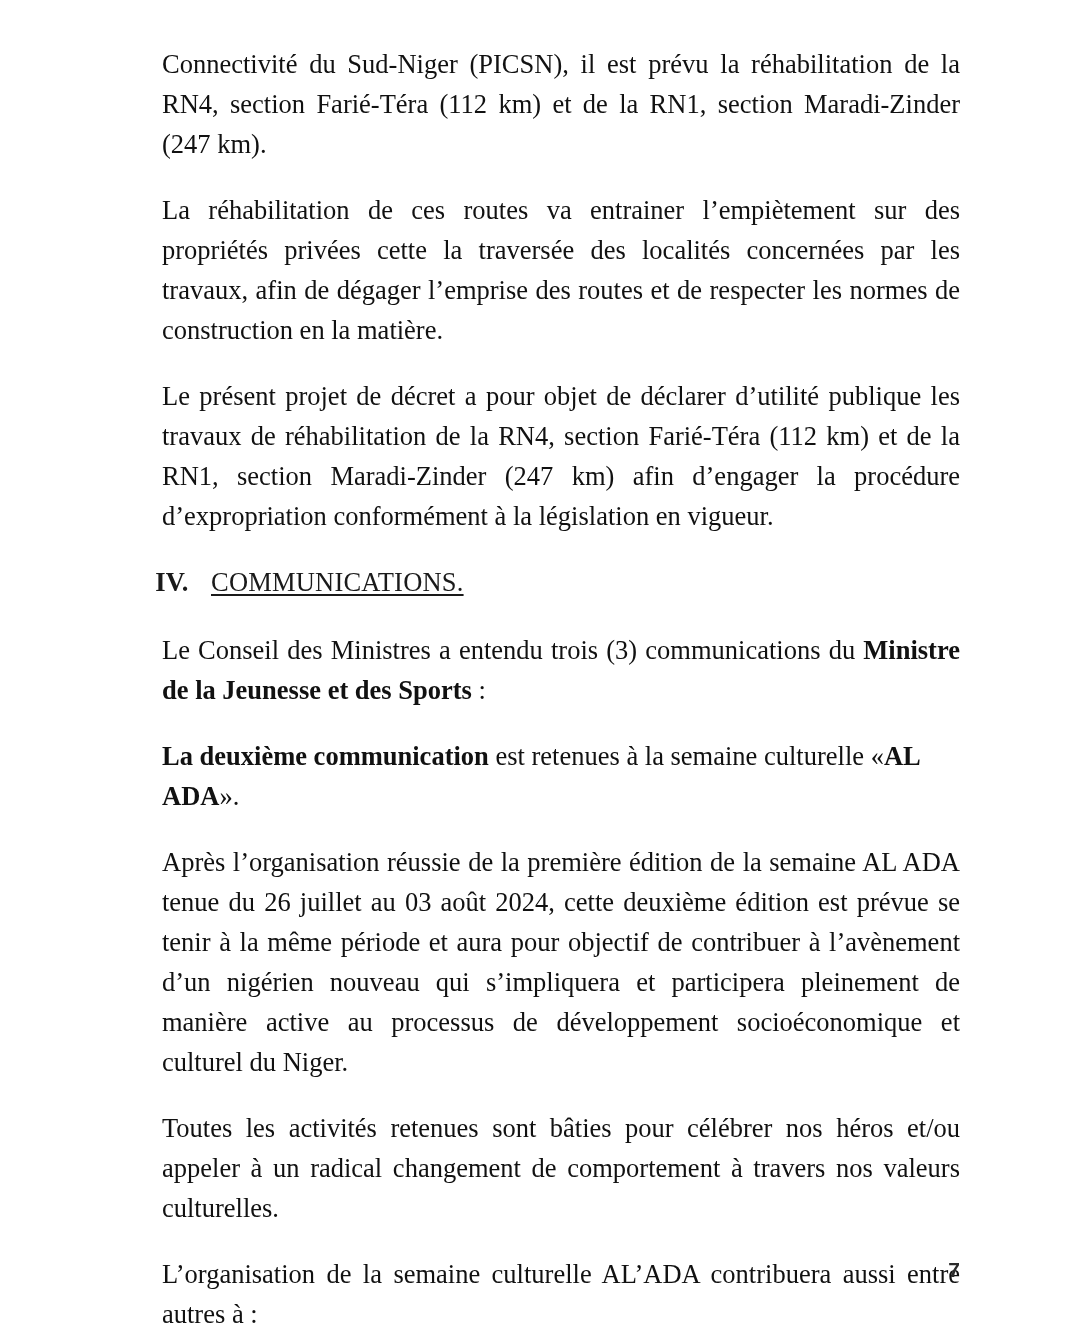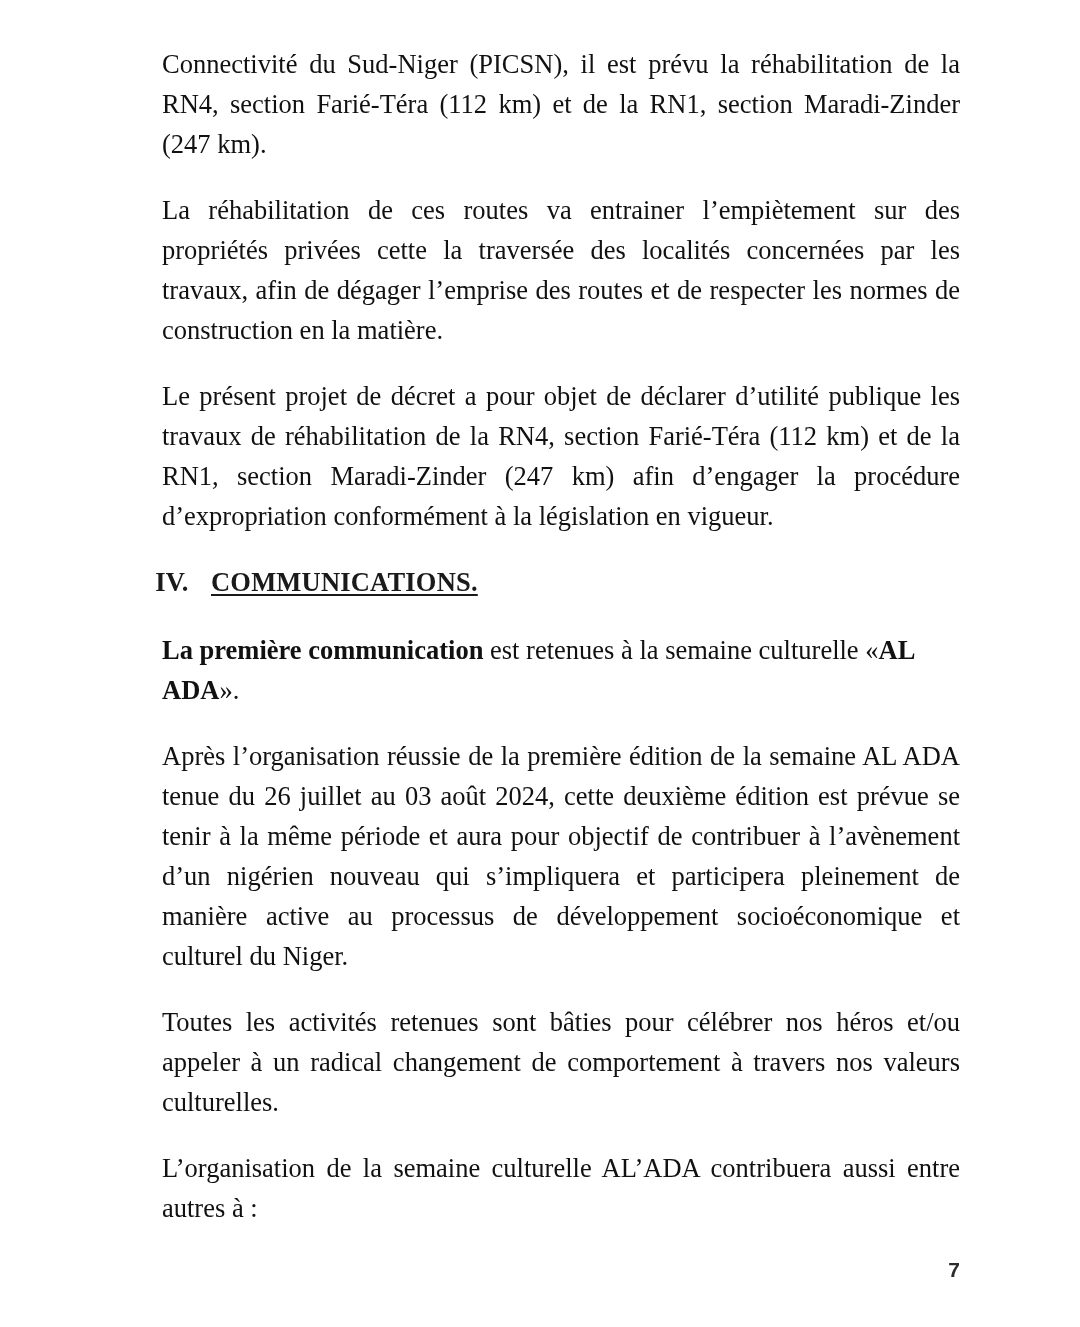--- a/index.html
+++ b/index.html
@@ -67,21 +67,21 @@
     line-height: 40px;
     text-align: center;
   }
   .section-num {
     font-weight: bold;
     width: 78px;
     flex: 0 0 78px;
     letter-spacing: 0.3px;
   }
   .section-title {
-    font-weight: bold;
+    font-weight: normal;
     text-decoration: underline;
     text-underline-offset: 3px;
     letter-spacing: 0.2px;
   }
 
   
   .page-number {
     position: absolute;
     left: 0;
     top: 1258px;
@@ -103,23 +103,26 @@
 
     <p class="para">La réhabilitation de ces routes va entrainer l’empiètement sur des propriétés privées cette la traversée des localités concernées par les travaux, afin de dégager l’emprise des routes et de respecter les normes de construction en la matière.</p>
 
     <p class="para">Le présent projet de décret a pour objet de déclarer d’utilité publique les travaux de réhabilitation de la RN4, section Farié-Téra (112 km) et de la RN1, section Maradi-Zinder (247 km) afin d’engager la procédure d’expropriation conformément à la législation en vigueur.</p>
 
     <div class="section-heading">
       <span class="section-num">IV.</span>
       <span class="section-title">COMMUNICATIONS.</span>
     </div>
 
+    <p class="para">
+      <span>Le Conseil des Ministres a entendu trois (3) communications du </span><b>Ministre de la Jeunesse et des Sports</b><span> :</span>
+    </p>
 
     <p class="para last-left">
-      <b>La première communication</b><span> est retenues à la semaine culturelle «</span><b>AL ADA</b><span>».</span>
+      <b>La deuxième communication</b><span> est retenues à la semaine culturelle «</span><b>AL ADA</b><span>».</span>
     </p>
 
     <p class="para">Après l’organisation réussie de la première édition de la semaine AL ADA tenue du 26 juillet au 03 août 2024, cette deuxième édition est prévue se tenir à la même période et aura pour objectif de contribuer à l’avènement d’un nigérien nouveau qui s’impliquera et participera pleinement de manière active au processus de développement socioéconomique et culturel du Niger.</p>
 
     <p class="para">Toutes les activités retenues sont bâties pour célébrer nos héros et/ou appeler à un radical changement de comportement à travers nos valeurs culturelles.</p>
 
     <p class="para tight">L’organisation de la semaine culturelle AL’ADA contribuera aussi entre autres à :</p>
 
   </div>
 

